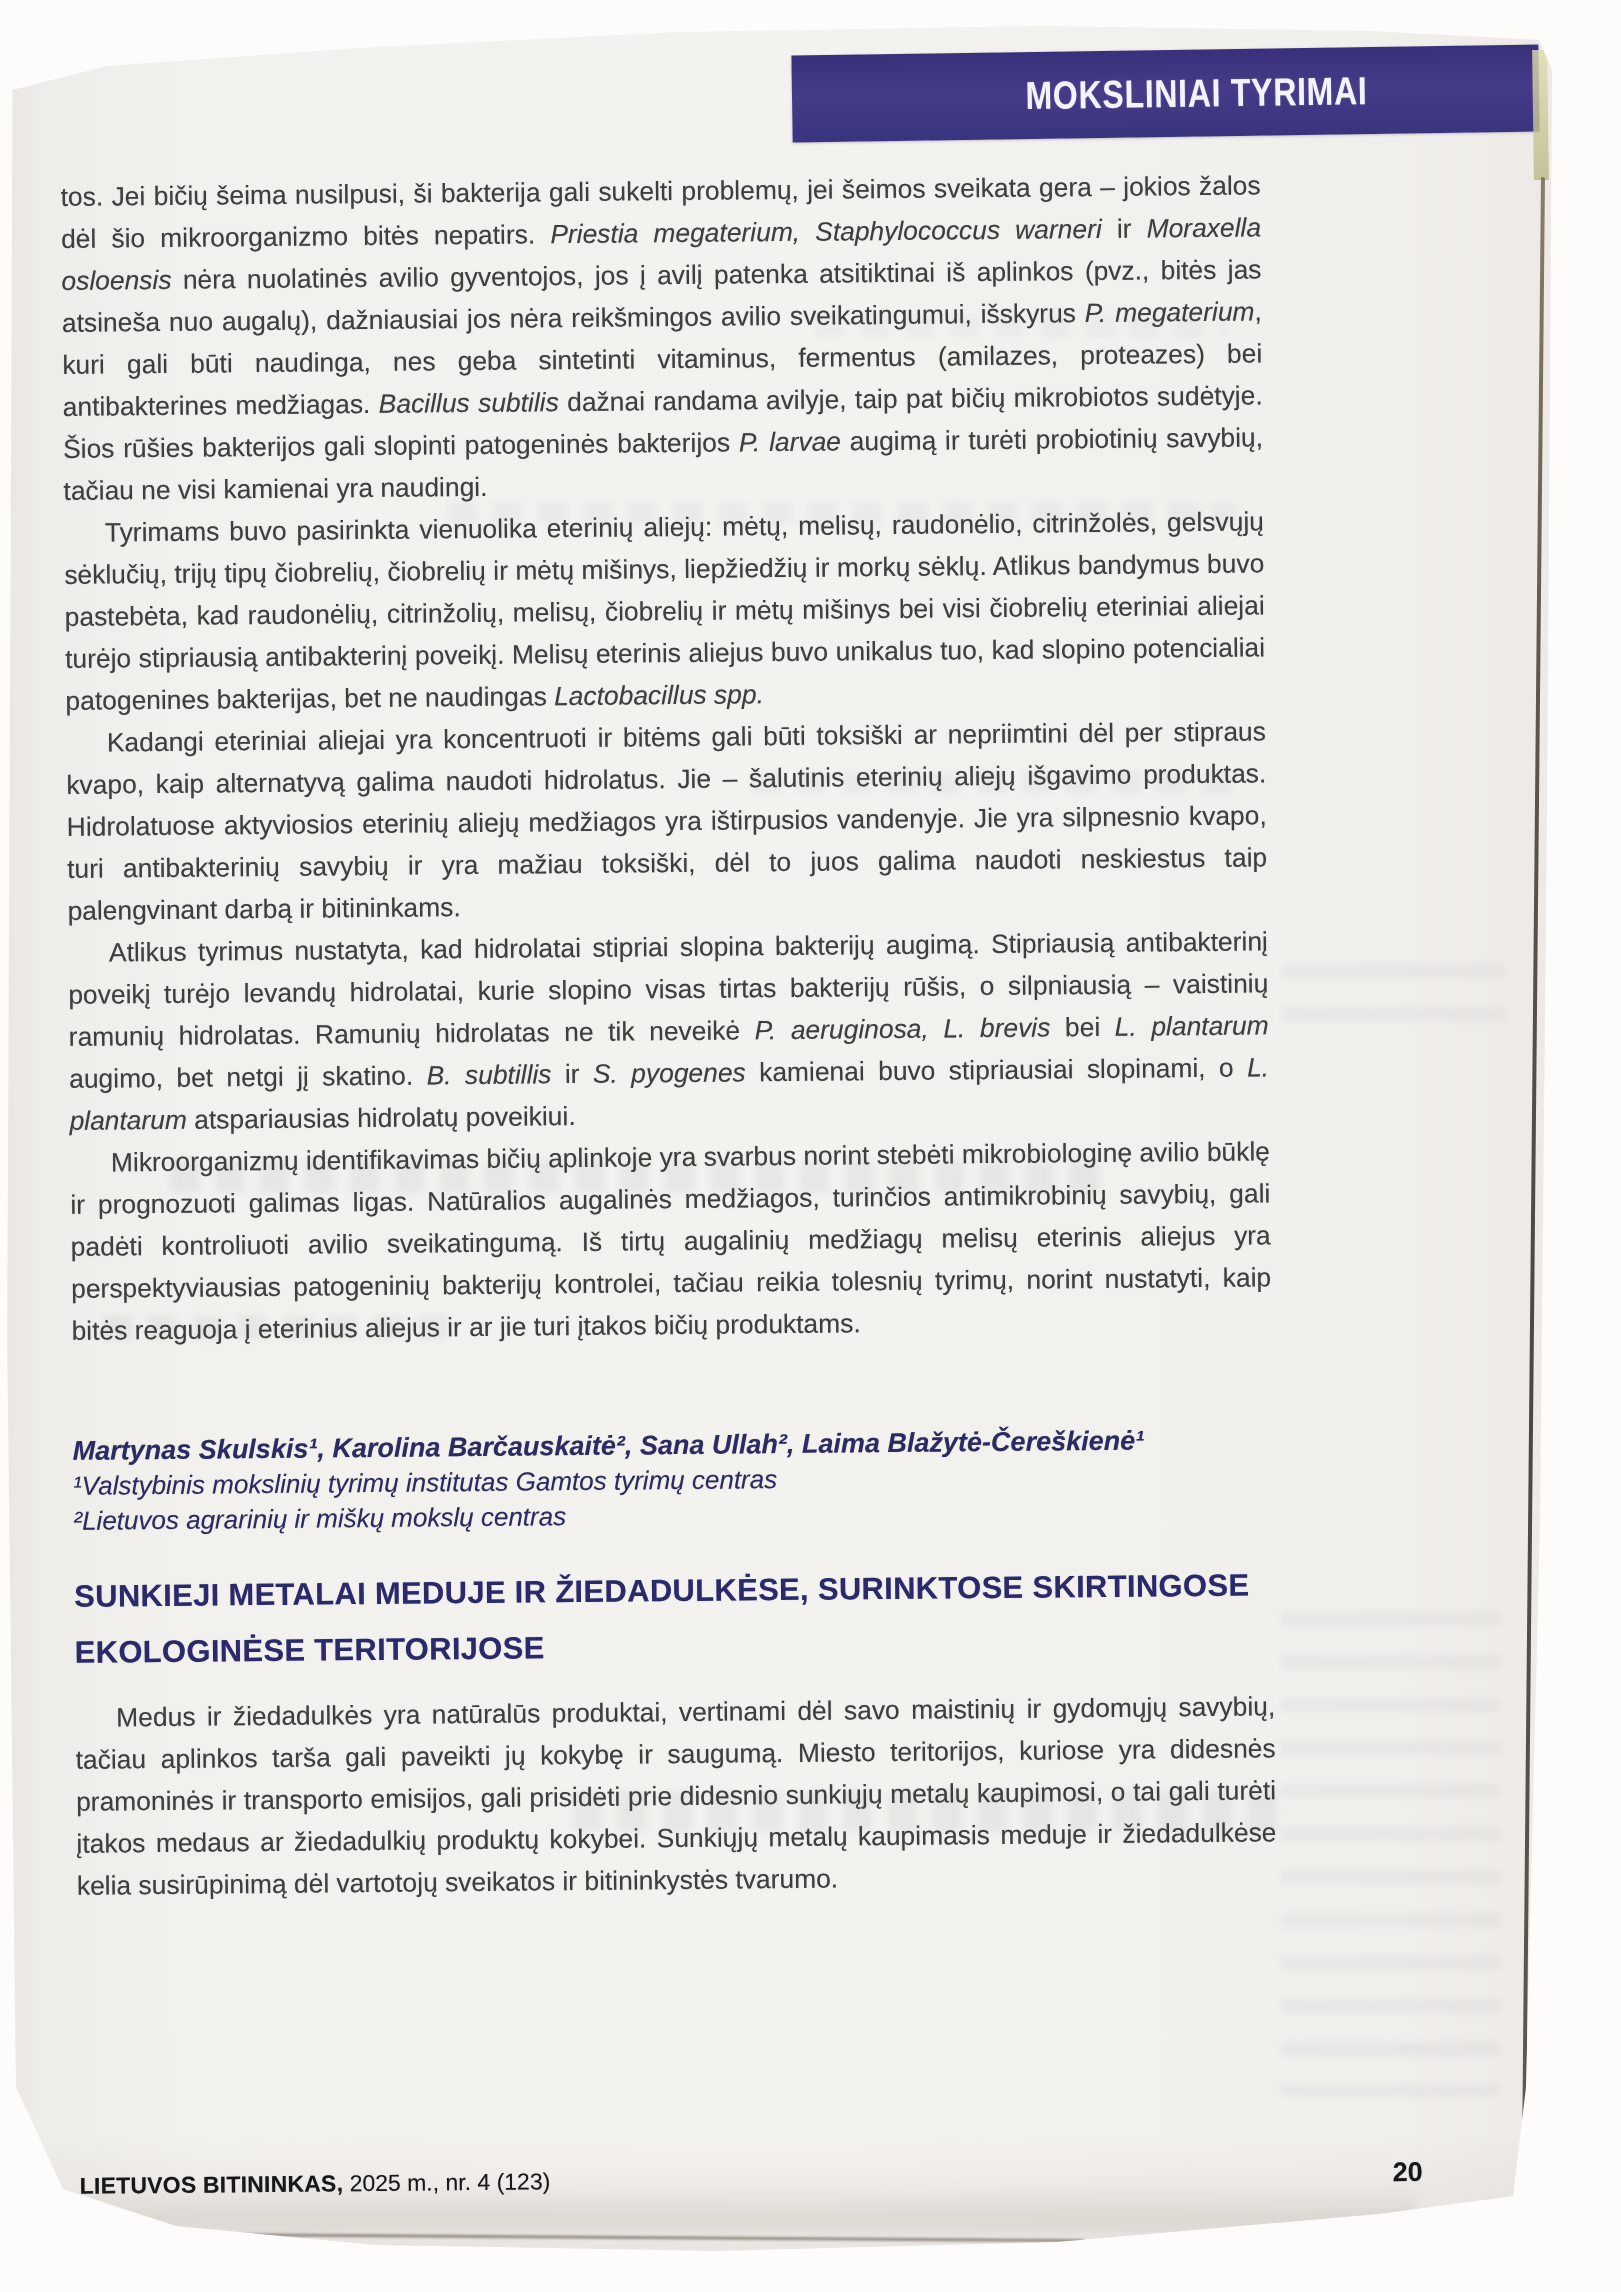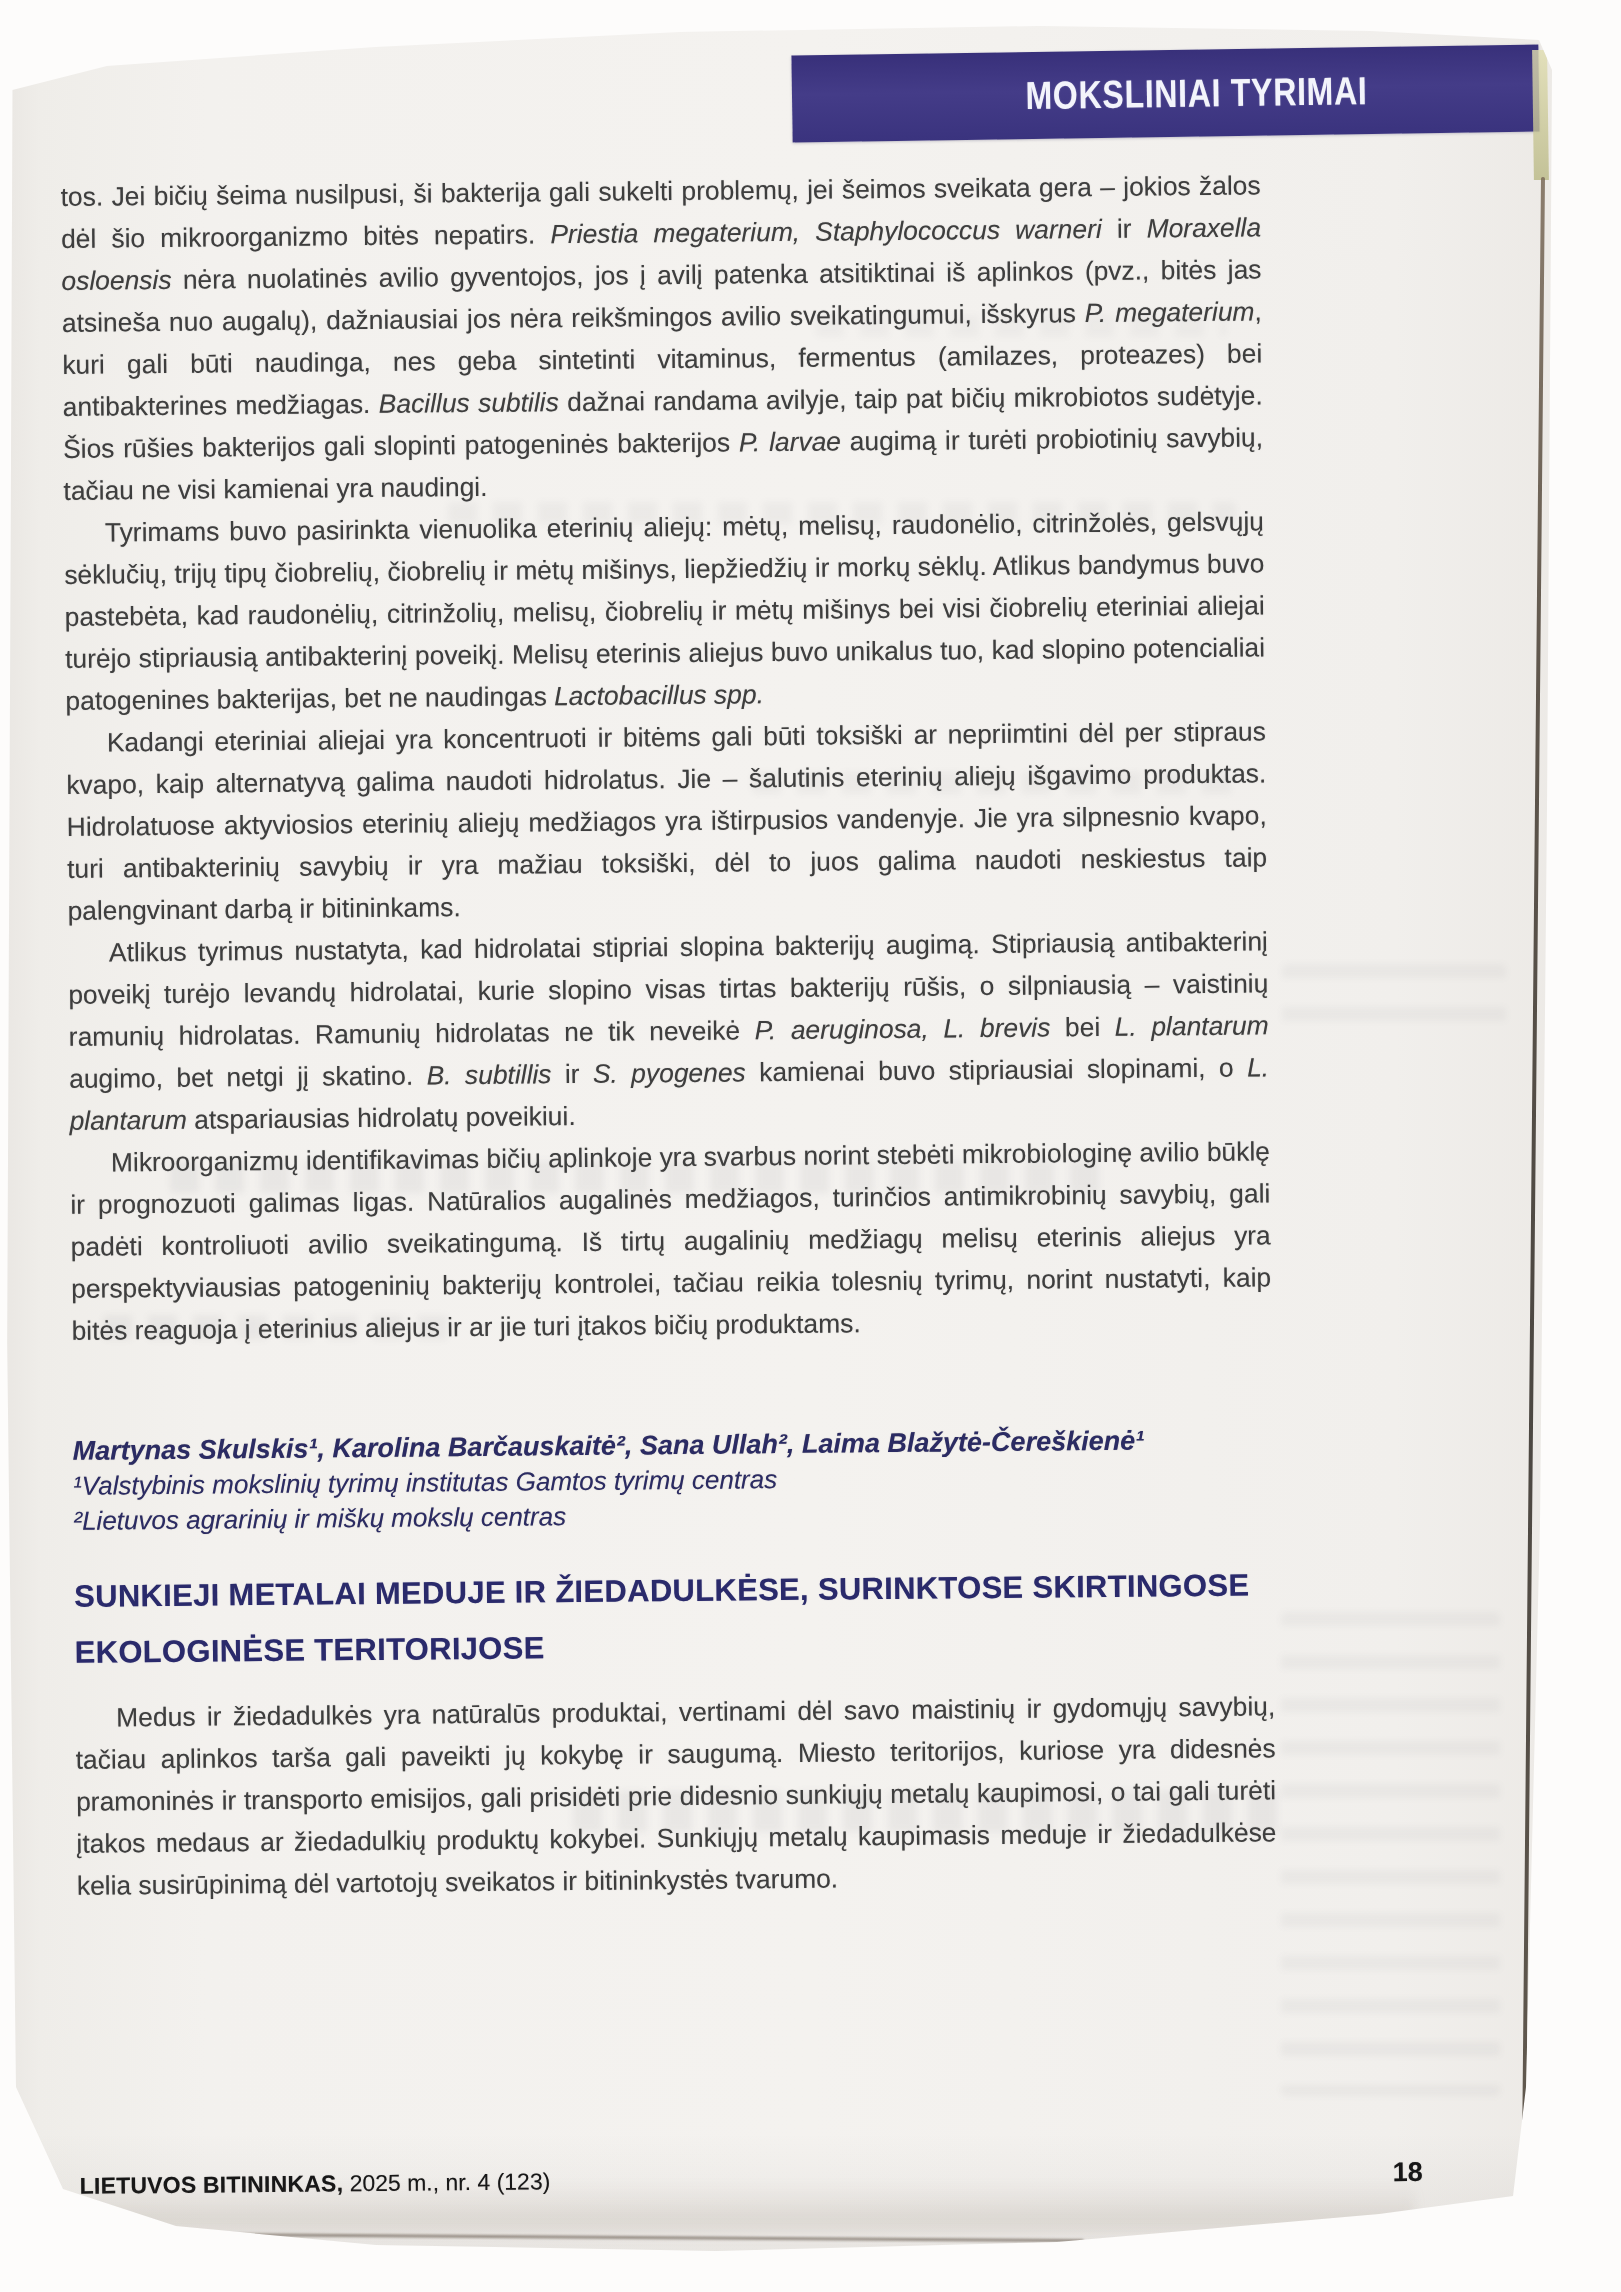--- a/index.html
+++ b/index.html
@@ -134,21 +134,21 @@
 
       <h2 class="title2">SUNKIEJI METALAI MEDUJE IR ŽIEDADULKĖSE, SURINKTOSE SKIRTINGOSE EKOLOGINĖSE TERITORIJOSE</h2>
 
       <p class="para indent intro"><span>Medus ir žiedadulkės yra natūralūs produktai, vertinami dėl savo maistinių ir gydomųjų savybių, tačiau aplinkos tarša gali paveikti jų kokybę ir saugumą. Miesto teritorijos, kuriose yra didesnės pramoninės ir transporto emisijos, gali prisidėti prie didesnio sunkiųjų metalų kaupimosi, o tai gali turėti įtakos medaus ar žiedadulkių produktų kokybei. Sunkiųjų metalų kaupimasis meduje ir žiedadulkėse kelia susirūpinimą dėl vartotojų sveikatos ir bitininkystės tvarumo.</span></p>
     </div>
 
     <div class="footer">
       <div class="footer-left">
         <b>LIETUVOS BITININKAS,</b><span> 2025 m., nr. 4 (123)</span>
       </div>
-      <div class="footer-page">18</div>
+      <div class="footer-page">20</div>
     </div>
   </div>
 
   <div class="edge-sliver"></div>
   <div class="edge-right"></div>
   <div class="curl-shadow"></div>
   <div class="curl-line"></div>
 </div>
 
 

